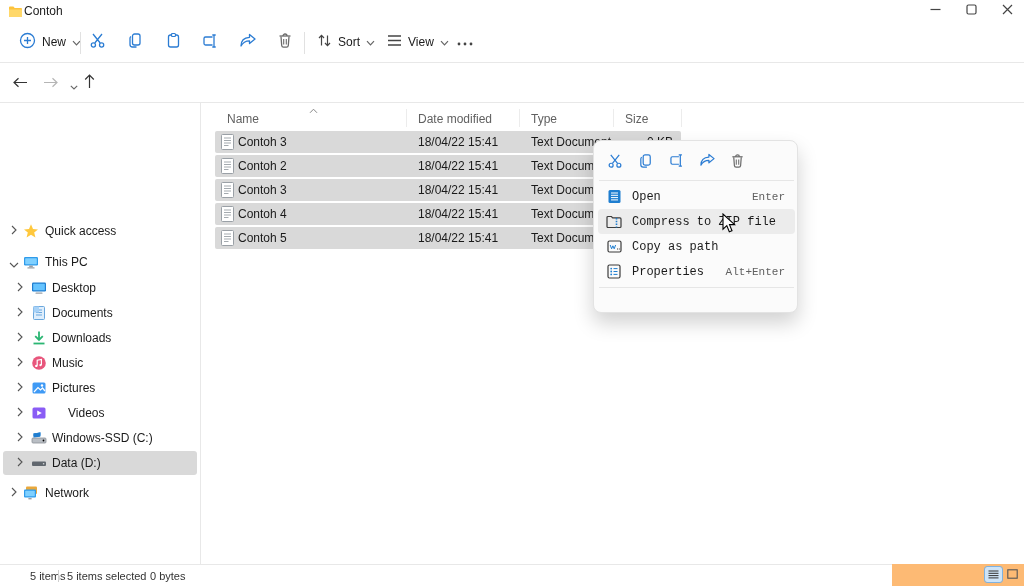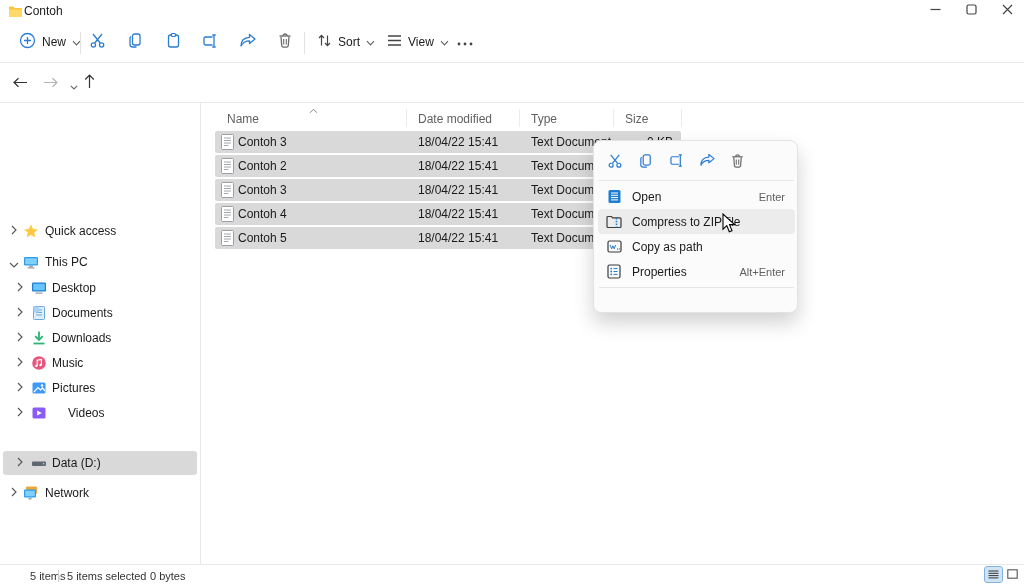--- a/index.html
+++ b/index.html
@@ -44,28 +44,28 @@
   .frow { position:absolute; left:14px; width:466px; height:22px; background:#d9d9d9; border-radius:2px; display:flex; align-items:center; }
   .fname { position:absolute; left:23px; white-space:nowrap; color:#1a1a1a; }
   .fdate { position:absolute; left:203px; white-space:nowrap; color:#1a1a1a; }
   .ftype { position:absolute; left:316px; white-space:nowrap; color:#1a1a1a; }
   .fsize { position:absolute; left:400px; width:58px; text-align:right; white-space:nowrap; color:#1a1a1a; }
 
   
   #ctxmenu { left:593px; top:140px; width:205px; height:173px; background:#fbfbfb; border:1px solid #e3e3e3; border-radius:8px; box-shadow:0 10px 20px rgba(0,0,0,0.18); }
   .cm-iconbtn { position:absolute; top:8px; width:26px; height:26px; border-radius:4px; display:flex; align-items:center; justify-content:center; }
   .cm-sep { position:absolute; left:5px; width:195px; height:1px; background:#e6e6e6; }
-  .cm-item { position:absolute; left:4px; width:197px; height:25px; border-radius:4px; display:flex; align-items:center; }
+  .cm-item { position:absolute; left:4px; width:197px; height:25px; border-radius:4px; display:flex; align-items:center;font-family:Liberation Mono, monospace; }
   .cm-item.hover { background:#ececec; }
   .cm-ico { position:absolute; left:8px; width:16px; height:16px; display:flex; align-items:center; justify-content:center; }
   .cm-label { position:absolute; left:34px; white-space:nowrap; color:#1a1a1a; }
   .cm-short { position:absolute; right:10px; font-size:11px; color:#5f5f5f; white-space:nowrap; }
 
   
-  #statusbar { left:0; top:564px; width:1024px; height:22px; border-top:1px solid #e8e8e8; background:#fff; font-size:11px; color:#333; }
+  #statusbar { left:0; top:564px; width:892px; height:22px; border-top:1px solid #e8e8e8; background:#fff; font-size:11px; color:#333; }
   .st-div { position:absolute; left:58px; top:5px; width:1px; height:12px; background:#cfcfcf; }
   .viewtgl { position:absolute; top:567px; width:17px; height:15px; display:flex; align-items:center; justify-content:center; border-radius:2px; }
   .viewtgl.sel { background:#cfe4f7; outline:1px solid #7fb2e0; }
 </style>
 </head>
 <body>
 
 <div id="window">
 
   <div class="abs" id="titlebar">
@@ -320,20 +320,32 @@
       <span class="chev" style="left:17px;top:5px"><svg width="6" height="10" viewBox="0 0 6 10">
             <path d="M1 1 L5 5 L1 9" fill="none" stroke="#555" stroke-width="1.1"></path>
           </svg></span>
       <span class="sicon" style="left:31px;top:4px"><svg width="16" height="16" viewBox="0 0 16 16">
             <rect x="1.5" y="2.5" width="13" height="11" rx="1.5" fill="#8a5cf5"></rect>
             <path d="M6.2 5.5 L10.8 8 L6.2 10.5 Z" fill="#fff"></path>
           </svg></span>
       <span class="slabel" style="left:68px">Videos</span>
     </div>
 
+    <div class="snav" style="top:323px">
+      <span class="chev" style="left:17px;top:5px"><svg width="6" height="10" viewBox="0 0 6 10">
+            <path d="M1 1 L5 5 L1 9" fill="none" stroke="#555" stroke-width="1.1"></path>
+          </svg></span>
+      <span class="sicon" style="left:31px;top:4px"><svg width="16" height="16" viewBox="0 0 16 16">
+            <rect x="1" y="8" width="14" height="5" rx="1" fill="#b9bec4" stroke="#8a9097" stroke-width="0.8"></rect>
+            <circle cx="12.5" cy="10.5" r="0.9" fill="#5f6httpsa"></circle>
+            <path d="M2.5 3.5 l3-0.5 v3 l-3 0.3 Z M6.2 2.9 l3.3-0.6 v3.4 l-3.3 0.3 Z M2.5 7 l3 0 v0 Z" fill="#1f7ed0"></path>
+            <path d="M2.5 3.6 l6.8-1.2 v4.4 l-6.8 0.6 Z" fill="#1f7ed0"></path>
+          </svg></span>
+      <span class="slabel" style="left:52px">Windows-SSD (C:)</span>
+    </div>
 
     <div class="snav sel" style="top:348px">
       <span class="chev" style="left:14px;top:5px"><svg width="6" height="10" viewBox="0 0 6 10">
             <path d="M1 1 L5 5 L1 9" fill="none" stroke="#555" stroke-width="1.1"></path>
           </svg></span>
       <span class="sicon" style="left:28px;top:4px"><svg width="16" height="16" viewBox="0 0 16 16">
             <rect x="1" y="6.5" width="14" height="4.5" rx="1" fill="#61676e"></rect>
             <circle cx="12.6" cy="8.7" r="0.8" fill="#d7dadd"></circle>
           </svg></span>
       <span class="slabel" style="left:49px">Data (D:)</span>

